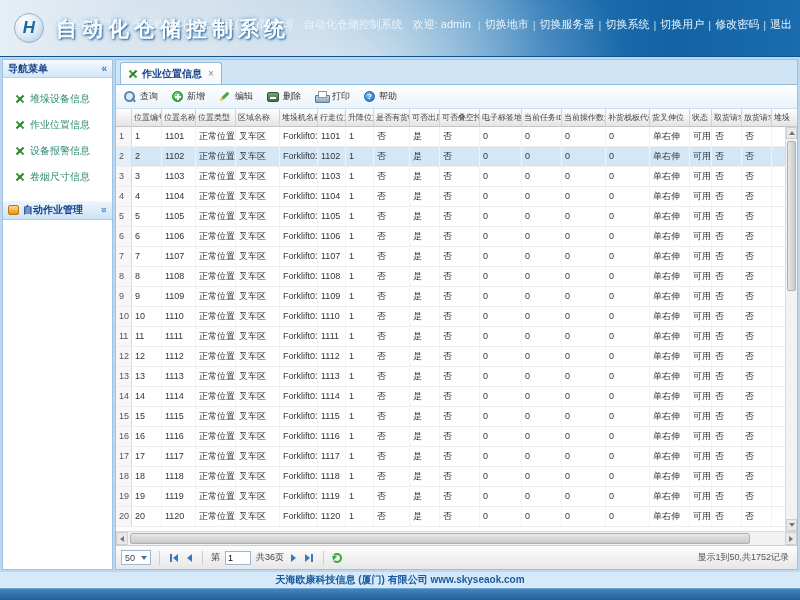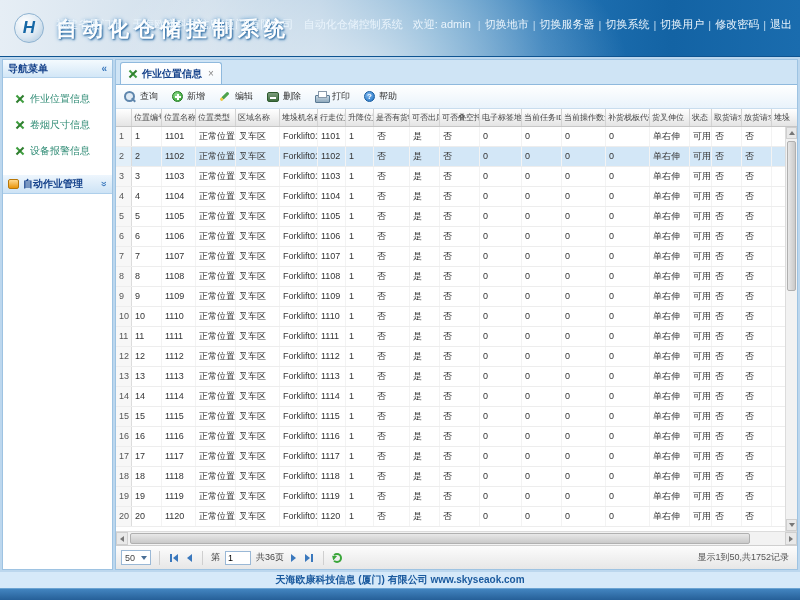--- a/index.html
+++ b/index.html
@@ -178,29 +178,33 @@
   <div id="sidebar">
     <div id="sb-title">
       <span>导航菜单</span>
       <span class="grow"></span>
       <span class="chev">«</span>
     </div>
     <div id="sb-panels">
         <div id="sb-items">
           <div class="sb-item">
             <span class="x-icon"></span>
+            <span class="sb-item-label">堆垛设备信息</span>
+          </div>
+          <div class="sb-item">
+            <span class="x-icon"></span>
             <span class="sb-item-label">作业位置信息</span>
+          </div>
+          <div class="sb-item">
+            <span class="x-icon"></span>
+            <span class="sb-item-label">设备报警信息</span>
           </div>
           <div class="sb-item">
             <span class="x-icon"></span>
             <span class="sb-item-label">卷烟尺寸信息</span>
-          </div>
-          <div class="sb-item">
-            <span class="x-icon"></span>
-            <span class="sb-item-label">设备报警信息</span>
           </div>
         </div>
         <div class="sb-panel-hd">
           <span class="pn-icon"></span>
           <span class="pn-label">自动作业管理</span>
           <span class="grow"></span>
           <span class="chev down">«</span>
         </div>
       </div>
   </div>

